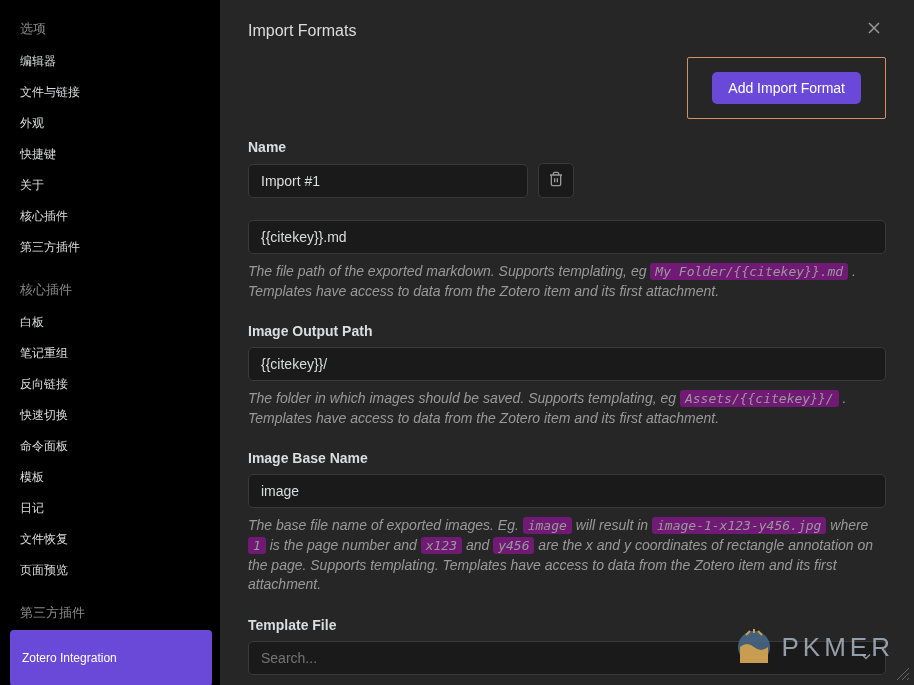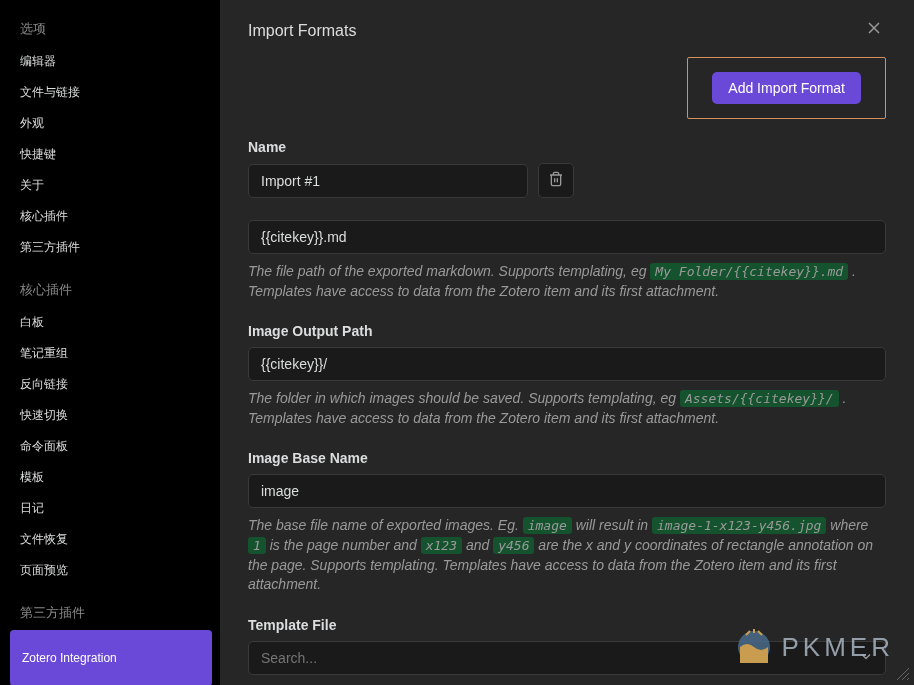--- a/index.html
+++ b/index.html
@@ -132,21 +132,21 @@
   justify-content: center;
 }
 .help-text {
   color: #999;
   font-style: italic;
   font-size: 14px;
   margin-top: 8px;
   line-height: 1.4;
 }
 .help-text code, .code {
-  background: #14532d;
+  background: #701a75;
   font-family: ui-monospace, Menlo, monospace;
   padding: 1px 5px;
   border-radius: 3px;
   font-style: italic;
   font-size: 13px;
 }
 .select-wrap { position: relative; }
 .select-input {
   width: 100%;
   background: #1a1a1a;

